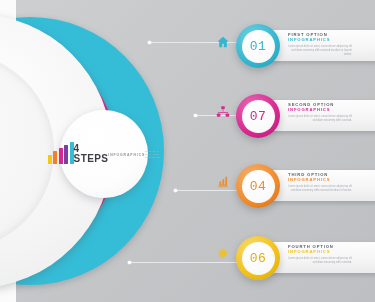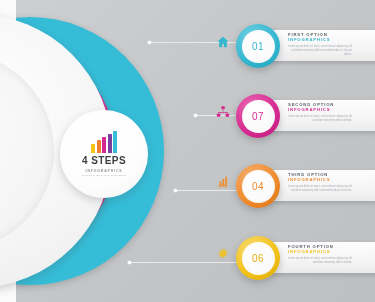--- a/index.html
+++ b/index.html
@@ -18,21 +18,21 @@
   
   .halfmask{position:absolute;background:#fbfbfb;}
   .bigdisc{position:absolute;border-radius:50%;
      background:radial-gradient(circle at 38% 35%,#ffffff 0%,#f4f4f5 65%,#e9eaea 100%);
      box-shadow:0 3px 10px rgba(80,85,90,.28);}
 
   
   .center{position:absolute;border-radius:50%;
      background:radial-gradient(circle at 40% 32%,#ffffff 0%,#fdfdfd 60%,#f2f2f3 100%);
      box-shadow:0 3px 9px rgba(80,85,90,.25);
-     display:flex;flex-direction:column;align-items:center;justify-content:center;}
+     display:flex;flex-direction:row;align-items:center;justify-content:center;}
   .cbars{display:flex;align-items:flex-end;gap:1.5px;height:22px;margin-bottom:3px;}
   .cbars i{display:block;width:4px;border-radius:.5px;}
   .ctitle{font-size:10px;font-weight:bold;letter-spacing:.4px;color:#3b3f44;line-height:1;}
   .csub{font-size:3.4px;font-weight:bold;letter-spacing:.9px;color:#8d9197;margin-top:2.5px;}
   .ctag{font-size:2.4px;letter-spacing:.3px;color:#b2b6ba;margin-top:1.5px;}
 
   
   .conn{position:absolute;height:1px;background:#e8e9ea;}
   .dot{position:absolute;width:3px;height:3px;border-radius:50%;background:#ffffff;
        box-shadow:0 0 0 .6px rgba(255,255,255,.7);}
@@ -43,21 +43,21 @@
        background:linear-gradient(180deg,#fdfdfd 0%,#f6f6f7 55%,#ebebec 100%);
        box-shadow:0 2px 5px rgba(95,100,105,.26);}
   .bar:after{content:"";position:absolute;left:2px;right:-3px;bottom:-4px;height:4px;
        background:linear-gradient(180deg,rgba(150,155,160,.30),rgba(150,155,160,0));}
   .badge{position:absolute;left:0;top:0;width:44px;height:44px;border-radius:50%;
        display:flex;align-items:center;justify-content:center;
        box-shadow:0 3px 7px rgba(85,90,95,.33);}
   .badge .inner{width:33px;height:33px;border-radius:50%;
        background:radial-gradient(circle at 38% 32%,#ffffff 0%,#fafafa 70%,#f0f0f1 100%);
        display:flex;align-items:center;justify-content:center;
-       font-size:10px;font-weight:300;letter-spacing:.5px;}
+       font-size:13px;font-weight:300;letter-spacing:.5px;font-family:Liberation Mono, monospace;}
   .txt{position:absolute;left:52px;top:8px;width:64px;}
   .t1{font-size:4.2px;font-weight:bold;letter-spacing:.85px;color:#5b6066;line-height:1.25;}
   .t2{font-size:4.2px;font-weight:bold;letter-spacing:.85px;line-height:1.25;}
   .body{margin-top:2.5px;font-size:2.6px;line-height:1.55;color:#a9adb2;text-align:right;}
   .ico{position:absolute;right:6px;top:11px;width:14px;height:14px;}
 </style>
 </head>
 <body>
 
 <div id="stage">

